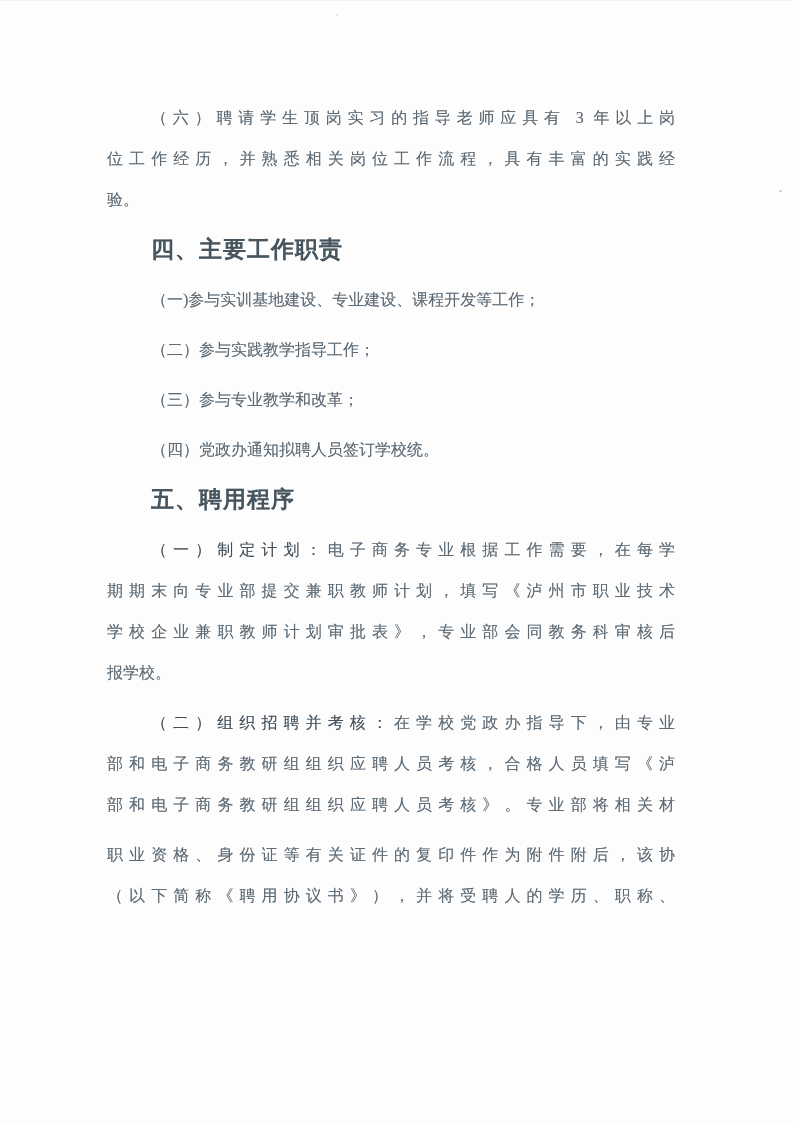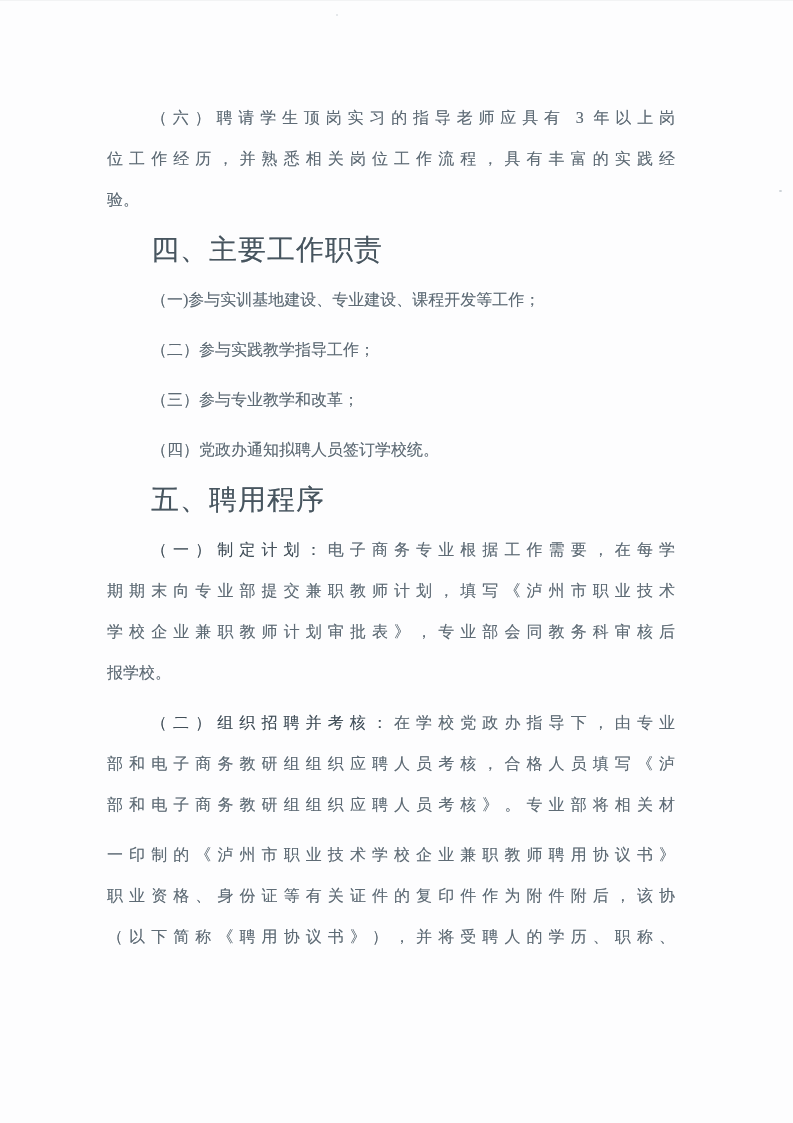--- a/index.html
+++ b/index.html
@@ -15,21 +15,21 @@
   .content{position:absolute;left:107px;top:96px;width:568px;}
   .para{margin:0 0 9px 0;}
   .ln{
     font-size:16px;line-height:41px;white-space:nowrap;
     text-shadow:0 0 0.5px rgba(94,107,117,0.45);
   }
   .fj{text-align:justify;text-align-last:justify;text-justify:inter-character;}
   .ind{text-indent:44px;}
   .hd{
     font-family:"Liberation Sans","DejaVu Sans",sans-serif;
-    font-weight:400;color:#47555f;font-size:28px;line-height:41px;
+    font-weight:700;color:#47555f;font-size:23px;line-height:41px;
     text-indent:44px;letter-spacing:1px;margin:0 0 9px 0;white-space:nowrap;
     text-shadow:0 0 0.4px rgba(71,85,95,0.45);
   }
   .bd{
     font-family:"Liberation Sans","DejaVu Sans",sans-serif;
     font-weight:400;color:#424f59;
   }
   .speck{position:absolute;border-radius:50%;}
   .speck-a{left:336px;top:13px;width:2px;height:2px;background:#dde1e4;}
   .speck-b{left:779px;top:189px;width:3px;height:2px;background:#cbd1d5;}
@@ -73,19 +73,18 @@
       <div class="ln">报学校。</div>
     </div>
 
     <div class="para">
       <div class="ln fj ind"><span class="bd">（二）组织招聘并考核：</span><span>在学校党政办指导下，由专业</span></div>
       <div class="ln fj">部和电子商务教研组组织应聘人员考核，合格人员填写《泸</div>
       <div class="ln fj">部和电子商务教研组组织应聘人员考核》。专业部将相关材</div>
     </div>
 
     <div class="para">
-      <div class="ln fj">一印制的《泸州市职业技术学校企业兼职教师聘用协议书》</div>
       <div class="ln fj">职业资格、身份证等有关证件的复印件作为附件附后，该协</div>
       <div class="ln fj">（以下简称《聘用协议书》），并将受聘人的学历、职称、</div>
     </div>
 
   </div>
 </div>
 
 </body></html>

